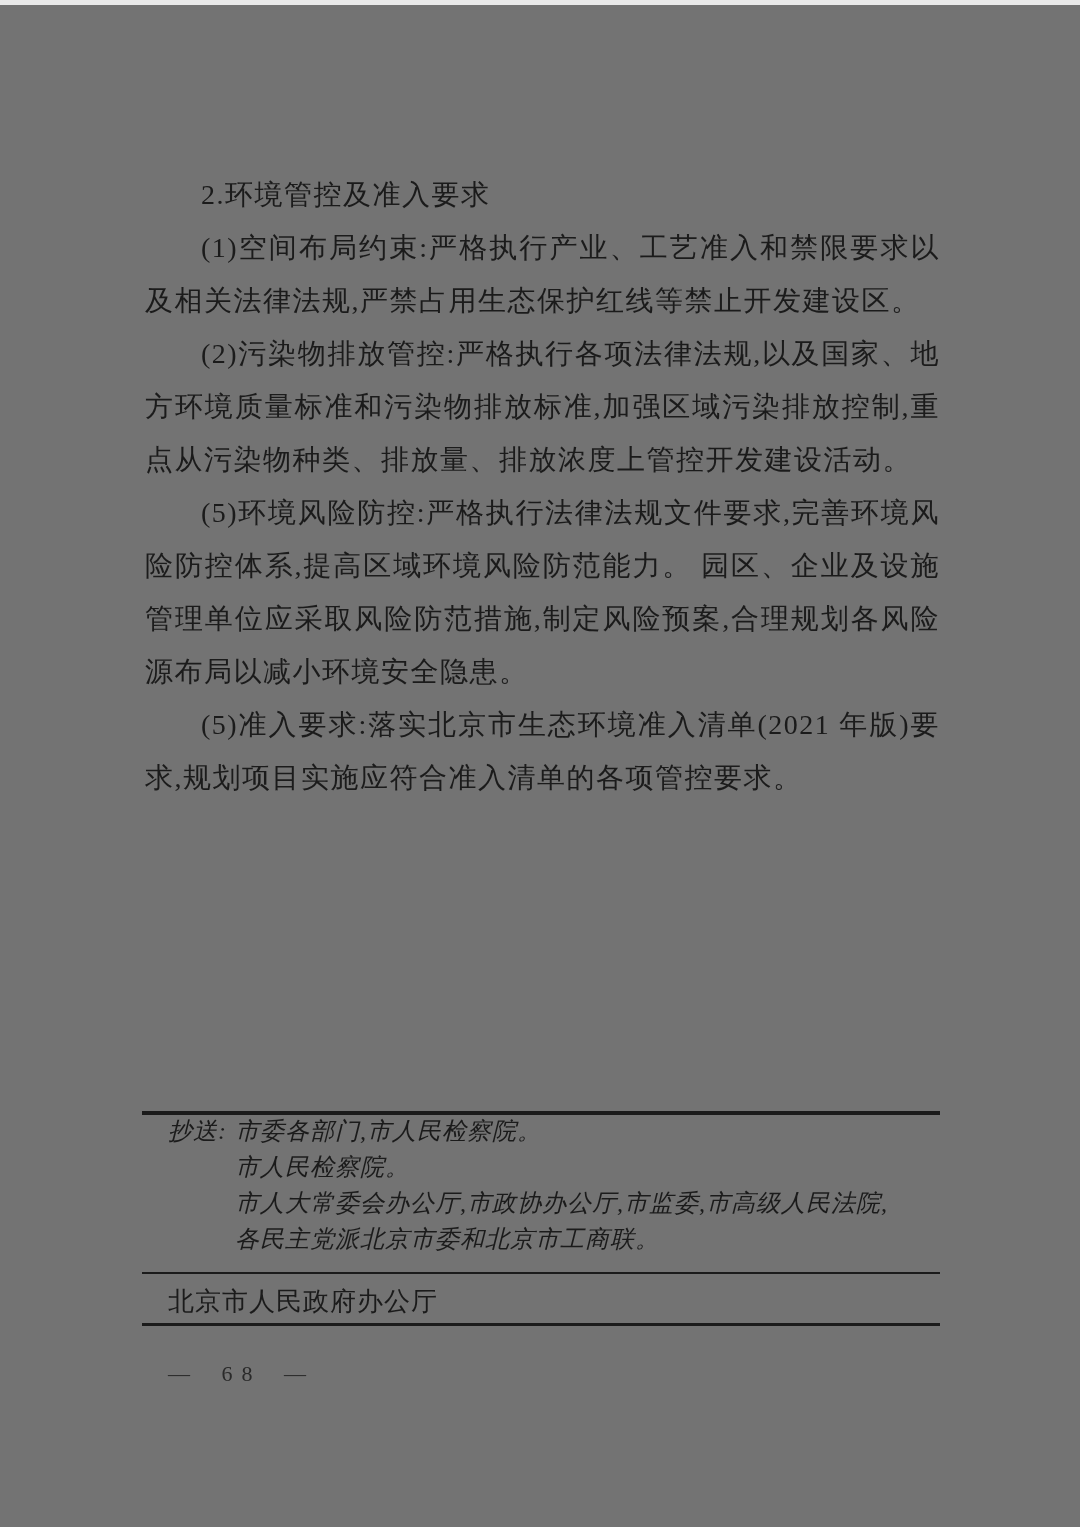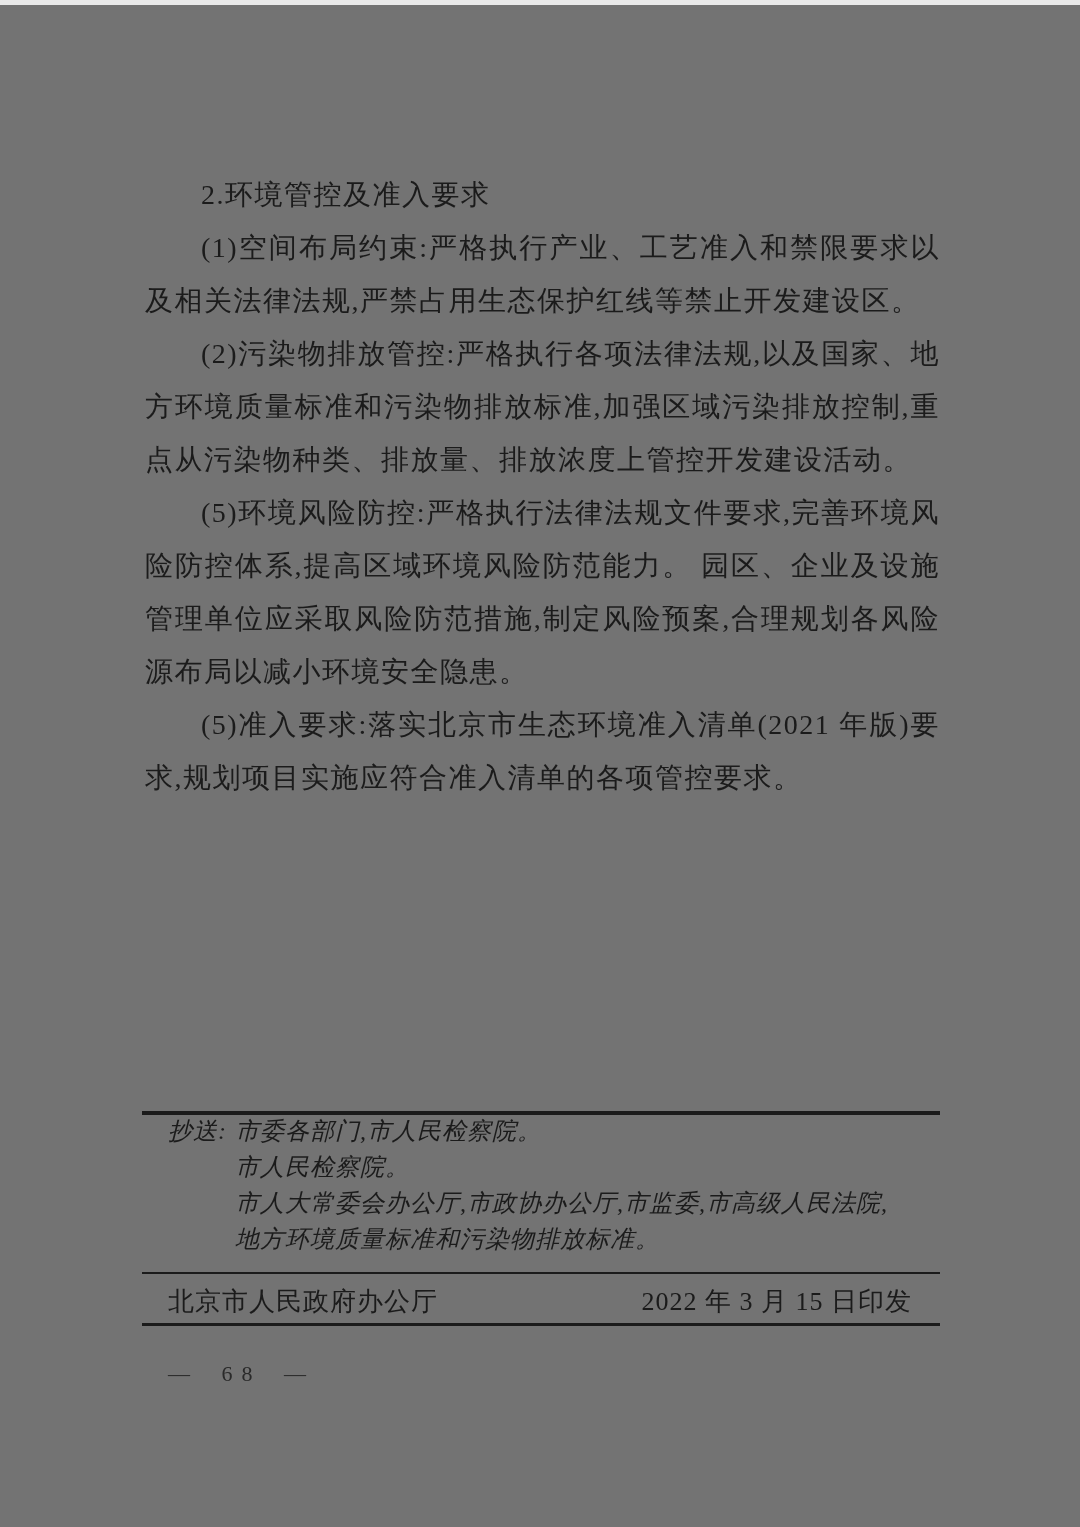--- a/index.html
+++ b/index.html
@@ -85,28 +85,27 @@
   </div>
 
   <div class="footer-rule rule-top"></div>
 
   <div class="copy-block">
     <span class="copy-label">抄送:</span>
     <div class="copy-lines">
       <div>市委各部门,市人民检察院。</div>
       <div>市人民检察院。</div>
       <div>市人大常委会办公厅,市政协办公厅,市监委,市高级人民法院,</div>
-      <div>地方环境质量标准和污染物排放标准。</div>
+      <div>各民主党派北京市委和北京市工商联。</div>
     </div>
   </div>
 
   <div class="footer-rule rule-mid"></div>
 
   <div class="publisher-row">
     <span>北京市人民政府办公厅</span>
-    <span>2022 年 3 月 15 日印发</span>
   </div>
 
   <div class="footer-rule rule-bottom"></div>
 
   <div class="page-number">— 68 —</div>
 
 </div>
 
 </body></html>

